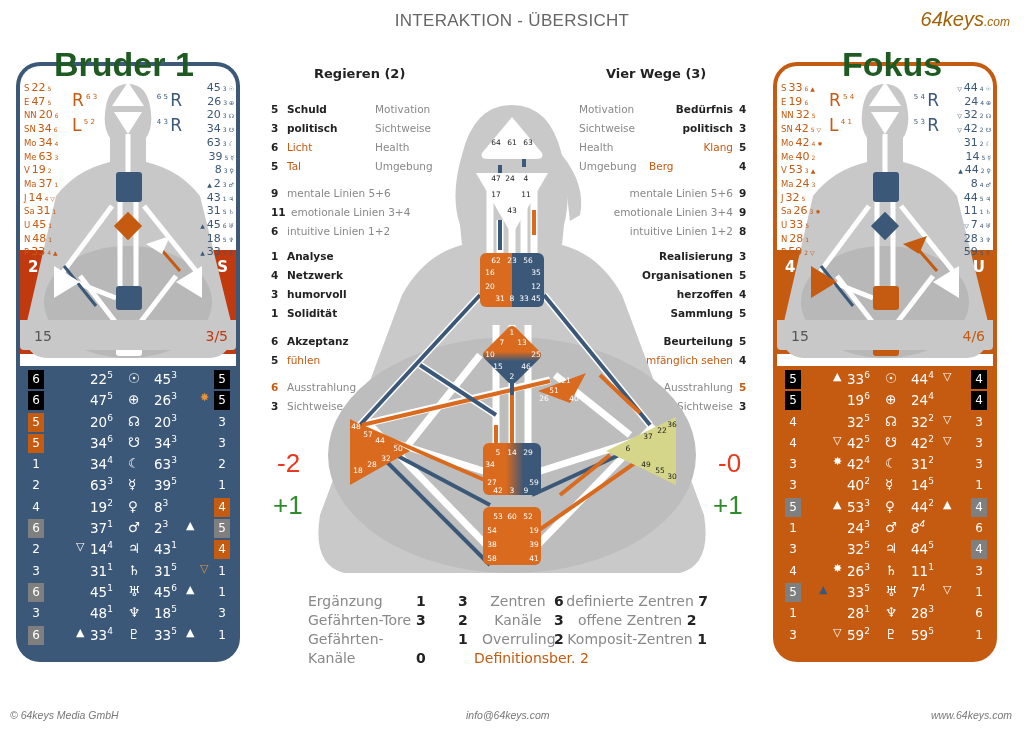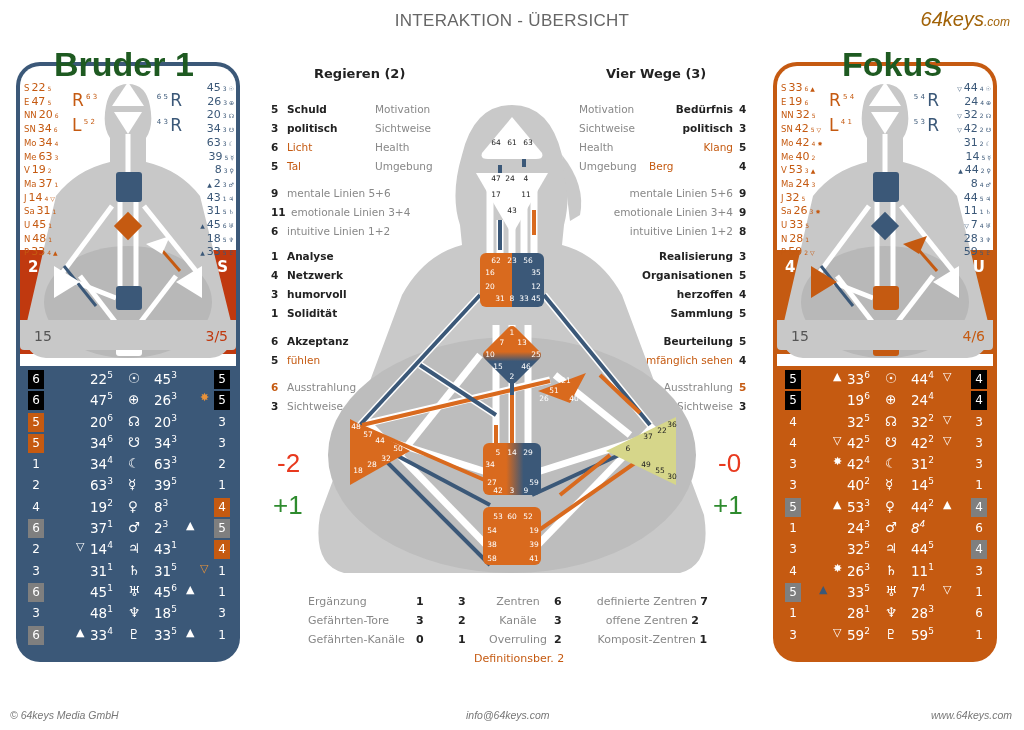--- a/index.html
+++ b/index.html
@@ -58,21 +58,21 @@
   .num { display: inline-block; width: 12px; color: #222; font-weight: bold; }
   .dark { color: #222; font-weight: bold; }
   .orange-t { color: #c55a11; }
   .gray-t { color: #888; }
   .lst.right { text-align: right; }
 
   .score { position: absolute; font-family: "Liberation Sans", sans-serif; font-size: 26px; }
   .score.neg { color: #e8391e; }
   .score.pos { color: #2e8b2e; }
 
-  .bottom-stats { position: absolute; top: 592px; font-size: 11px; line-height: 19px; }
+  .bottom-stats { position: absolute; top: 592px; font-size: 14px; line-height: 19px; }
   .footer { position: absolute; top: 709px; font-family: "Liberation Sans", sans-serif; font-style: italic; font-size: 10.5px; color: #777; }
 </style>
 </head>
 <body>
 
 <div class="header-title">INTERAKTION - ÜBERSICHT</div>
 <div class="brand"><span>64keys</span><small>.com</small></div>
 
 <div class="panel-name left">Bruder 1</div>
 <div class="panel-name right">Fokus</div>

